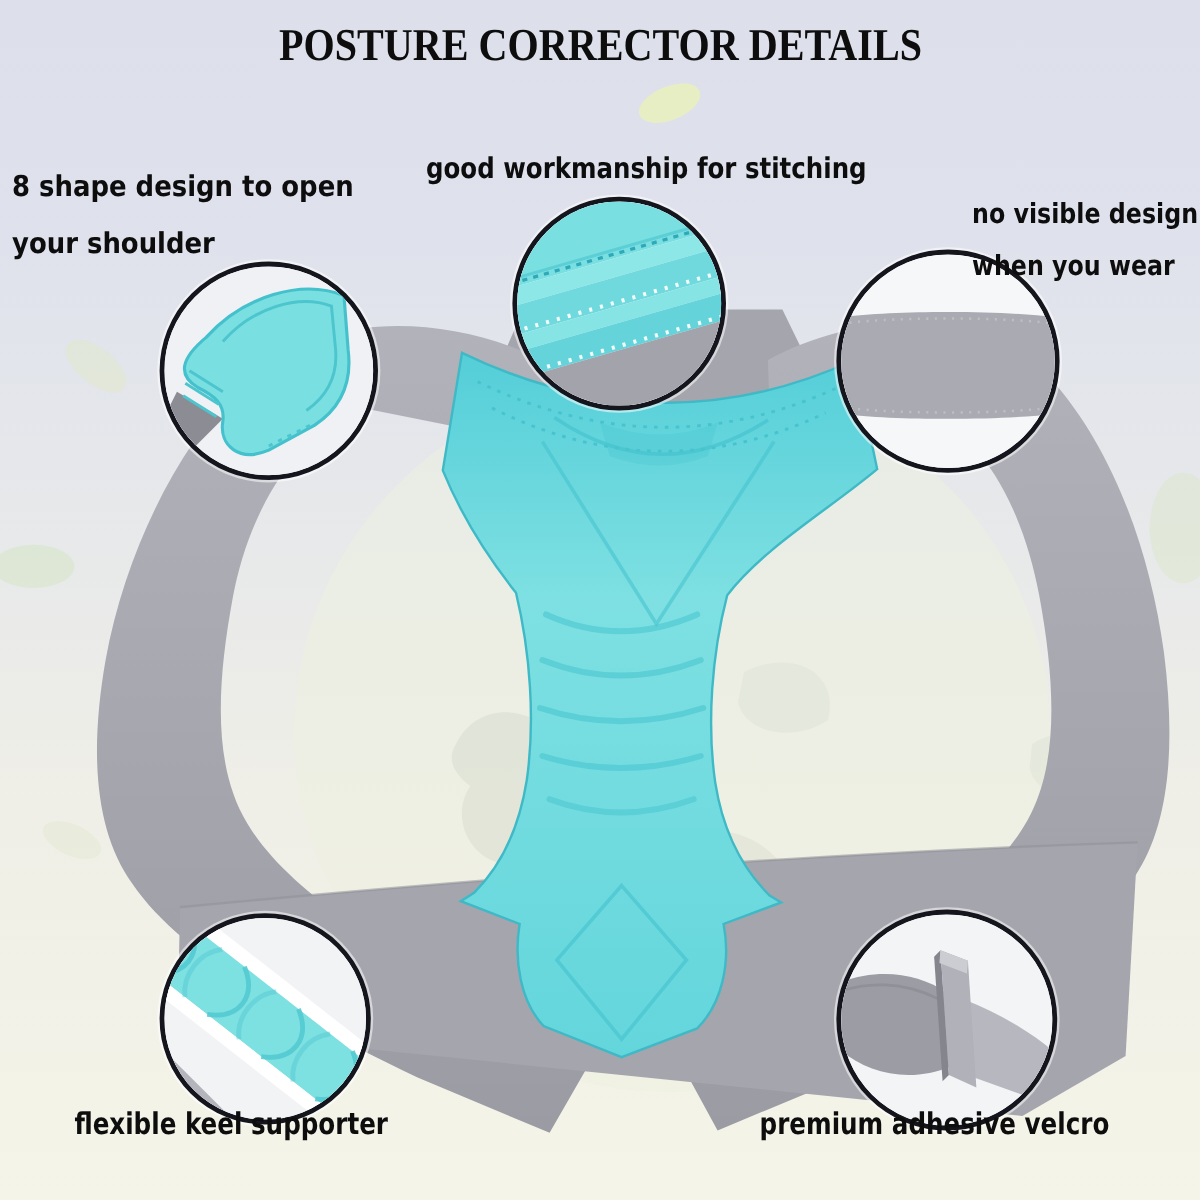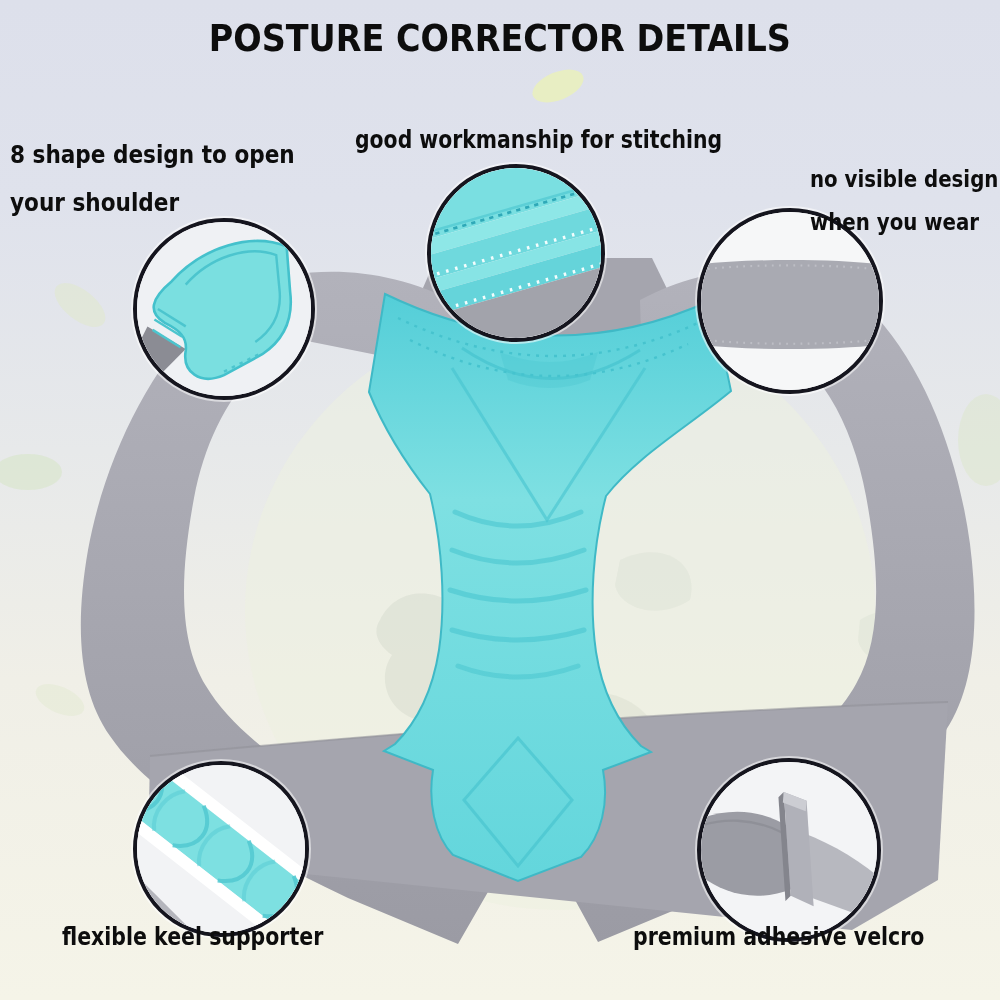--- a/index.html
+++ b/index.html
@@ -10,21 +10,21 @@
       var(--background-top,#dde0eb) 0%,
       #dfe2ec 20%,
       #e7e9ea 45%,
       #f0efe7 68%,
       var(--background-bottom,#f5f4e8) 100%);
   }
   .layer{position:absolute;inset:0;}
   .title{
     position:absolute;top:16px;left:0;width:1000px;text-align:center;
     font-size:38px;font-weight:800;color:var(--text,#0d0d0d);
-    letter-spacing:0px;z-index:6;
+    letter-spacing:0px;z-index:6;font-family:Liberation Serif, serif;
   }
   .title>span{display:inline-block;transform:scaleX(.88);transform-origin:center;}
   .label{
     position:absolute;z-index:6;color:var(--text,#0d0d0d);font-weight:700;
     white-space:nowrap;transform-origin:left top;
   }
   .label-tl{left:10px;top:131px;font-size:24px;line-height:48px;transform:scaleX(.9);}
   .label-tc{left:355px;top:126px;font-size:24px;transform:scaleX(.85);}
   .label-tr{left:810px;top:158px;font-size:23px;line-height:43px;transform:scaleX(.86);}
   .label-bl{left:62px;top:922px;font-size:25px;transform:scaleX(.82);}

